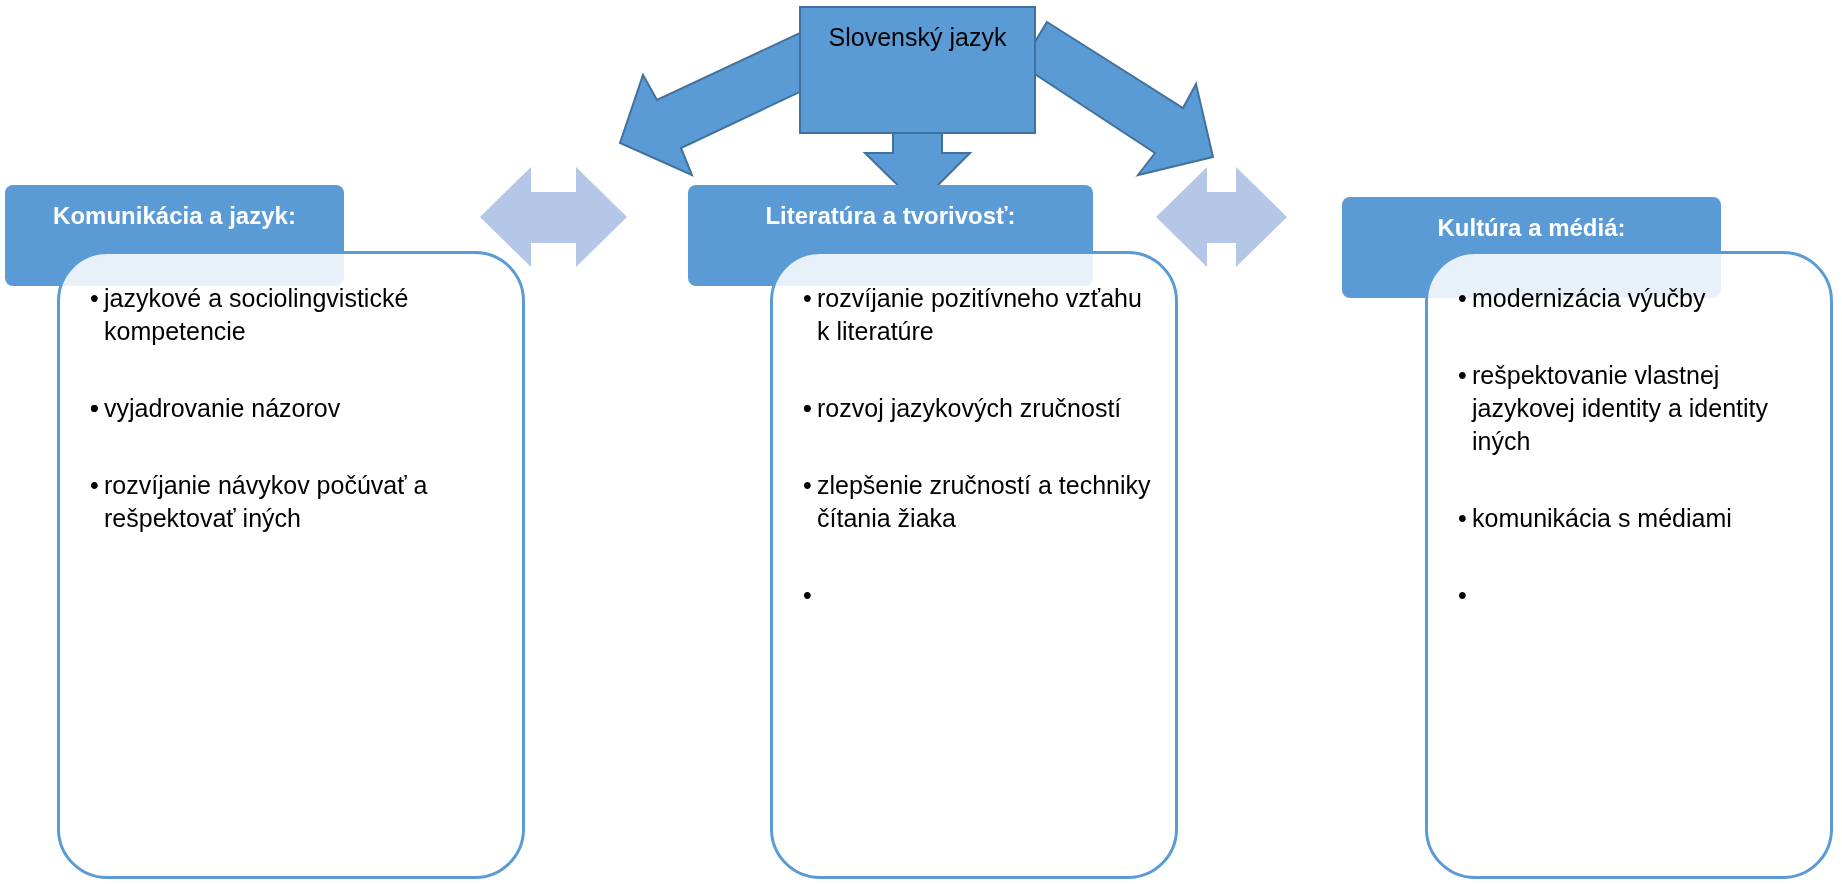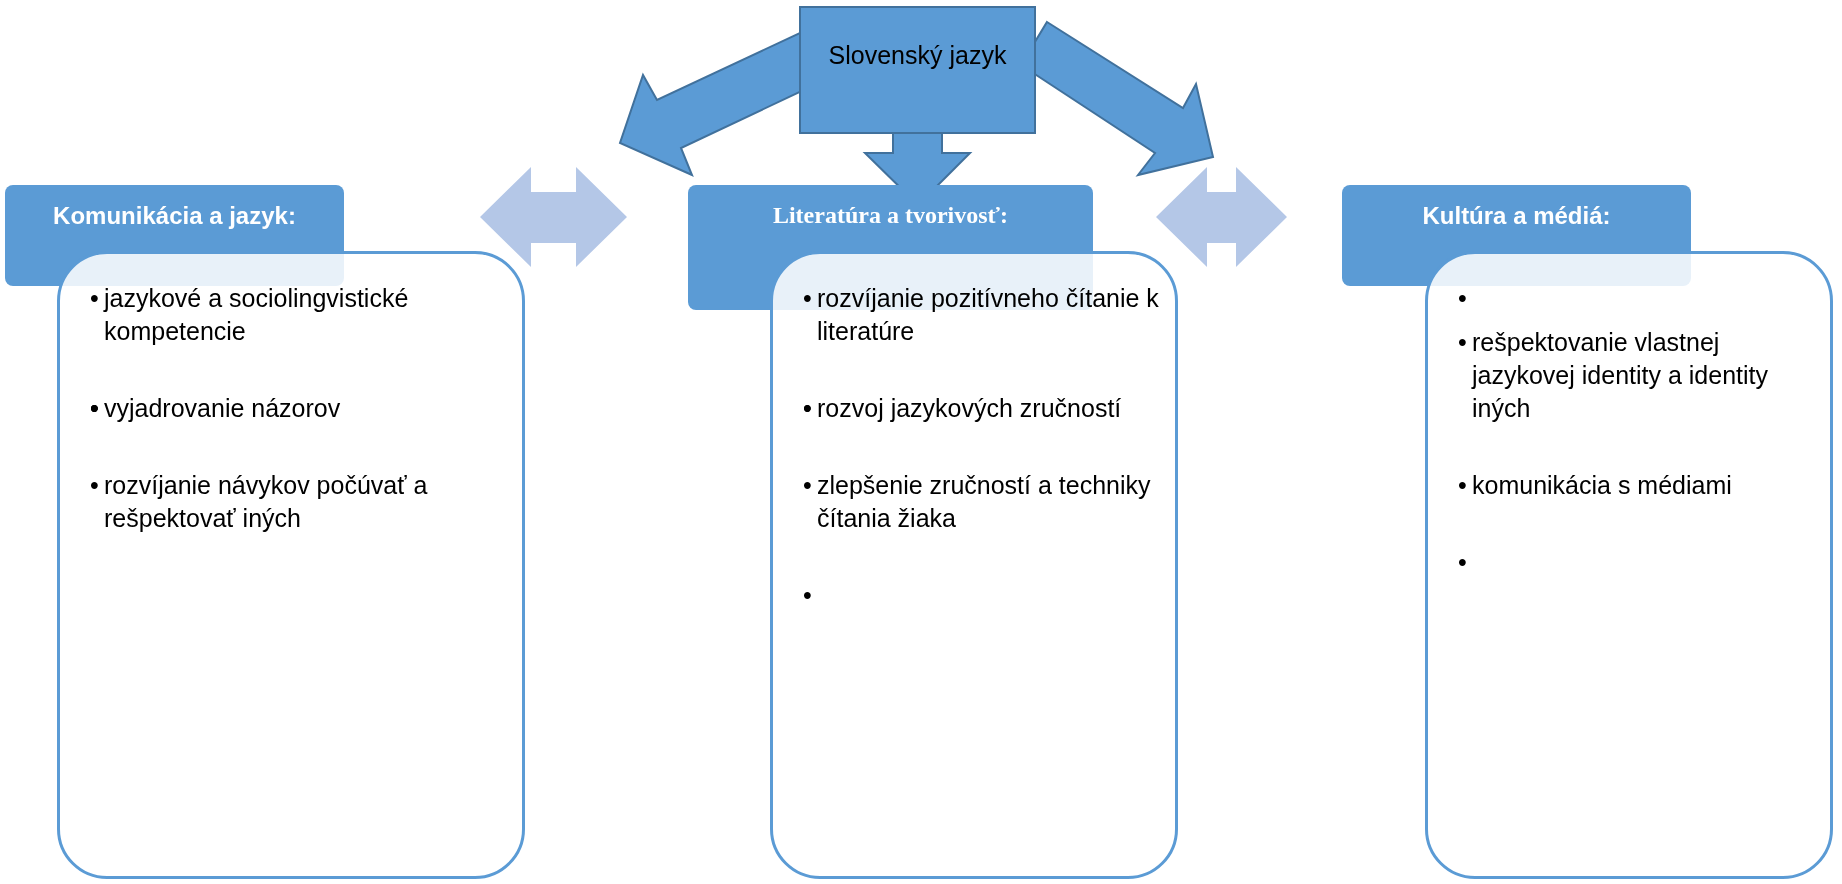--- a/index.html
+++ b/index.html
@@ -1,21 +1,21 @@
 <!DOCTYPE html>
 <html><head>
 <meta charset="utf-8">
 <style>
   html, body { margin:0; padding:0; background:#ffffff; }
   body { width:1842px; height:884px; position:relative; overflow:hidden;
          font-family:"Liberation Sans", "DejaVu Sans", sans-serif; }
   svg.shapes { position:absolute; left:0; top:0; }
   .center-box { position:absolute; left:800px; top:7px; width:235px; height:126px;
                 box-sizing:border-box; text-align:center; color:#000; font-size:25px;
-                line-height:39px; padding-top:29px; }
+                line-height:39px; padding-top:11px; }
   .header { position:absolute; background:#5b9bd5; border-radius:8px; box-sizing:border-box;
             color:#fff; font-weight:bold; font-size:24px; text-align:center; padding-top:17px; }
   .card { position:absolute; border:3px solid #5b9bd5; border-radius:50px; box-sizing:border-box;
           background:rgba(255,255,255,0.86); }
   .card ul { list-style:none; margin:0; padding:0; position:absolute; left:30px; right:14px; top:28px; }
   .card li { font-size:25px; line-height:33px; color:#000; margin-bottom:44px; position:relative; padding-left:14px; }
   .card li .bullet { position:absolute; left:0; top:0; }
 </style>
 </head>
 <body>
@@ -44,36 +44,36 @@
 <div class="card" style="left:57px; top:251px; width:468px; height:628px;">
   <ul>
     <li><span class="bullet">•</span><span> jazykové a sociolingvistické kompetencie</span></li>
     <li><span class="bullet">•</span></li>
     <li><span class="bullet">•</span></li>
     <li><span class="bullet">•</span><span>vyjadrovanie názorov</span></li>
     <li><span class="bullet">•</span><span>rozvíjanie návykov počúvať a rešpektovať iných</span></li>
   </ul>
 </div>
 
-<div class="header" style="left:688px; top:185px; width:405px; height:125px;font-family:Liberation Serif, serif;">
+<div class="header" style="left:688px; top:185px; width:405px; height:101px;">
   <span>Literatúra a tvorivosť:</span>
 </div>
 <div class="card" style="left:770px; top:251px; width:408px; height:628px;">
   <ul>
-    <li><span class="bullet">•</span><span> rozvíjanie pozitívneho čítanie k literatúre</span></li>
+    <li><span class="bullet">•</span><span> rozvíjanie pozitívneho vzťahu k literatúre</span></li>
     <li><span class="bullet">•</span></li>
     <li><span class="bullet">•</span><span> rozvoj jazykových zručností</span></li>
     <li><span class="bullet">•</span><span> zlepšenie zručností a techniky čítania žiaka</span></li>
     <li><span class="bullet">•</span></li>
   </ul>
 </div>
 
-<div class="header" style="left:1342px; top:185px; width:349px; height:101px;">
+<div class="header" style="left:1342px; top:197px; width:379px; height:101px;">
   <span>Kultúra a médiá:</span>
 </div>
 <div class="card" style="left:1425px; top:251px; width:408px; height:628px;">
   <ul>
-    <li><span class="bullet">•</span></li>
+    <li><span class="bullet">•</span><span>modernizácia výučby</span></li>
     <li><span class="bullet">•</span><span> rešpektovanie vlastnej jazykovej identity a identity iných</span></li>
     <li><span class="bullet">•</span><span>komunikácia s médiami</span></li>
     <li><span class="bullet">•</span></li>
   </ul>
 </div>
 
 </body></html>

